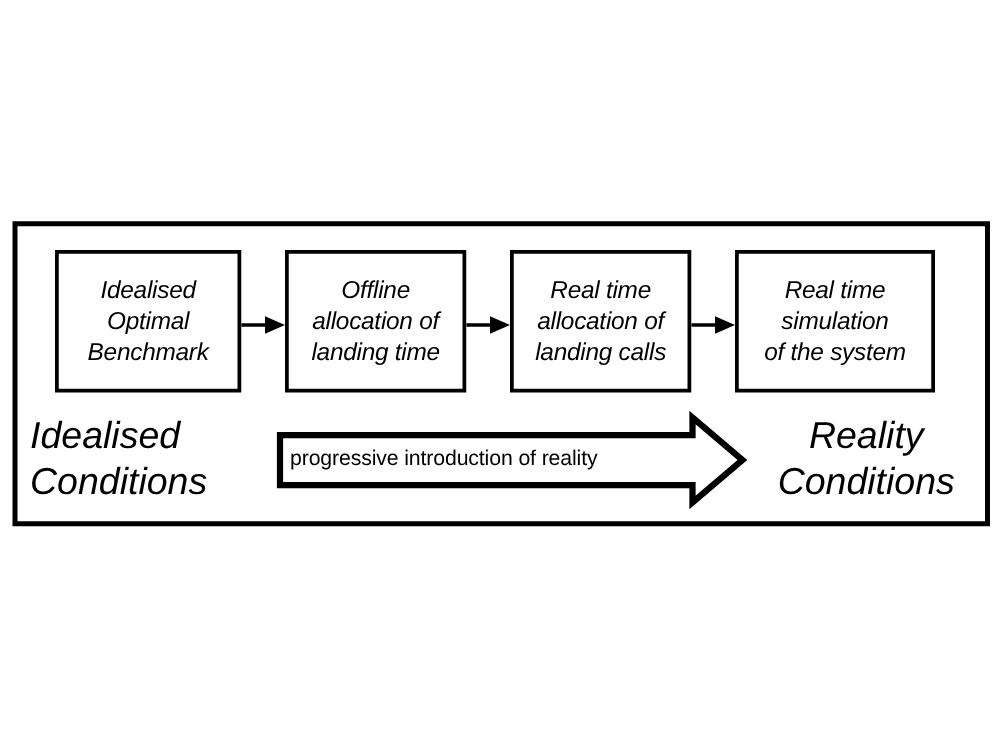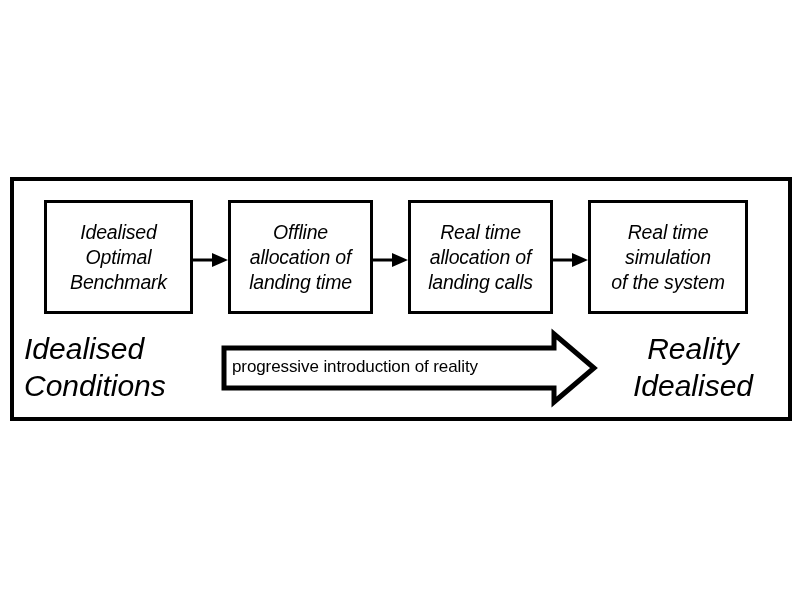--- a/index.html
+++ b/index.html
@@ -155,15 +155,15 @@
   </svg>
 
   <svg id="progress-arrow" viewBox="0 0 378 80">
     <path d="M4 20 L334 20 L334 6 L374 40 L334 74 L334 60 L4 60 Z" fill="#ffffff" stroke="#000000" stroke-width="5" stroke-linejoin="miter"></path>
   </svg>
   <div id="progress-arrow-label">progressive introduction of reality</div>
 
   <div class="side-caption" id="caption-left">Idealised
 Conditions</div>
   <div class="side-caption" id="caption-right">Reality
-Idealised</div>
+Conditions</div>
 
 </div>
 
 </body></html>

